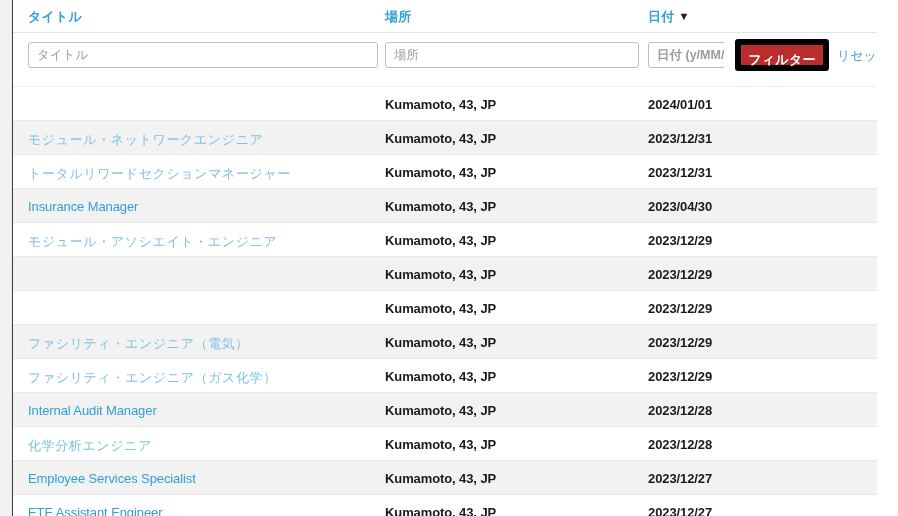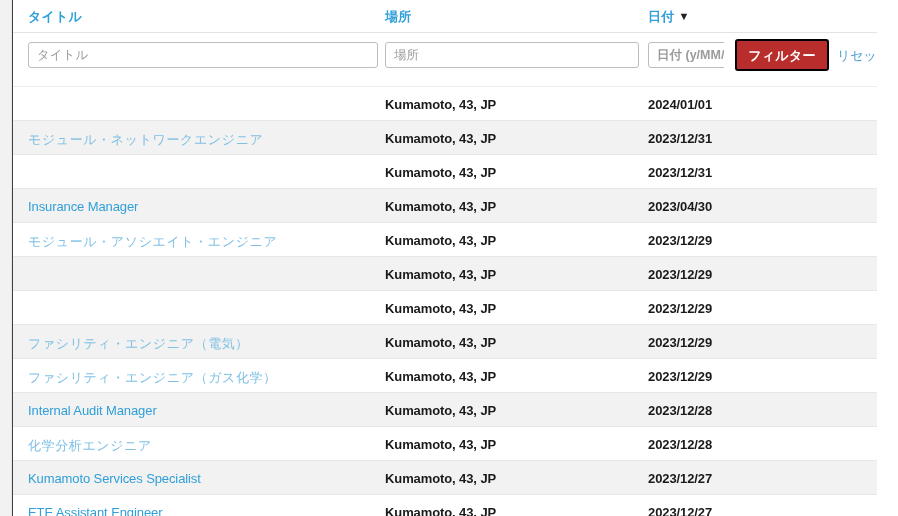--- a/index.html
+++ b/index.html
@@ -123,21 +123,21 @@
     width: 130px;
   }
 
   .filter-btn {
     position: absolute;
     left: 722px;
     top: 6px;
     width: 94px;
     height: 32px;
     background: #b92d2d;
-    border: 2px solid #000000;
+    border: 6px solid #000000;
     border-radius: 3px;
     color: #ffffff;
     font-size: 13px;
     font-weight: bold;
     font-family: "Liberation Sans", "DejaVu Sans", sans-serif;
     cursor: pointer;
     padding: 0;
     line-height: 30px;
     letter-spacing: .3px;
   }
@@ -228,20 +228,21 @@
         <div class="row">
           <span class="cell loc">Kumamoto, 43, JP</span>
           <span class="cell date">2024/01/01</span>
         </div>
         <div class="row alt">
           <a href="#" class="cell title cjk">モジュール・ネットワークエンジニア</a>
           <span class="cell loc">Kumamoto, 43, JP</span>
           <span class="cell date">2023/12/31</span>
         </div>
         <div class="row">
+          <a href="#" class="cell title cjk">トータルリワードセクションマネージャー</a>
           <span class="cell loc">Kumamoto, 43, JP</span>
           <span class="cell date">2023/12/31</span>
         </div>
         <div class="row alt">
           <a href="#" class="cell title latin">Insurance Manager</a>
           <span class="cell loc">Kumamoto, 43, JP</span>
           <span class="cell date">2023/04/30</span>
         </div>
         <div class="row">
           <a href="#" class="cell title cjk">モジュール・アソシエイト・エンジニア</a>
@@ -270,21 +271,21 @@
           <a href="#" class="cell title latin">Internal Audit Manager</a>
           <span class="cell loc">Kumamoto, 43, JP</span>
           <span class="cell date">2023/12/28</span>
         </div>
         <div class="row">
           <a href="#" class="cell title cjk">化学分析エンジニア</a>
           <span class="cell loc">Kumamoto, 43, JP</span>
           <span class="cell date">2023/12/28</span>
         </div>
         <div class="row alt">
-          <a href="#" class="cell title latin">Kumamoto Services Specialist</a>
+          <a href="#" class="cell title latin">Employee Services Specialist</a>
           <span class="cell loc">Kumamoto, 43, JP</span>
           <span class="cell date">2023/12/27</span>
         </div>
         <div class="row">
           <a href="#" class="cell title latin">ETE Assistant Engineer</a>
           <span class="cell loc">Kumamoto, 43, JP</span>
           <span class="cell date">2023/12/27</span>
         </div>
       </div>
 

